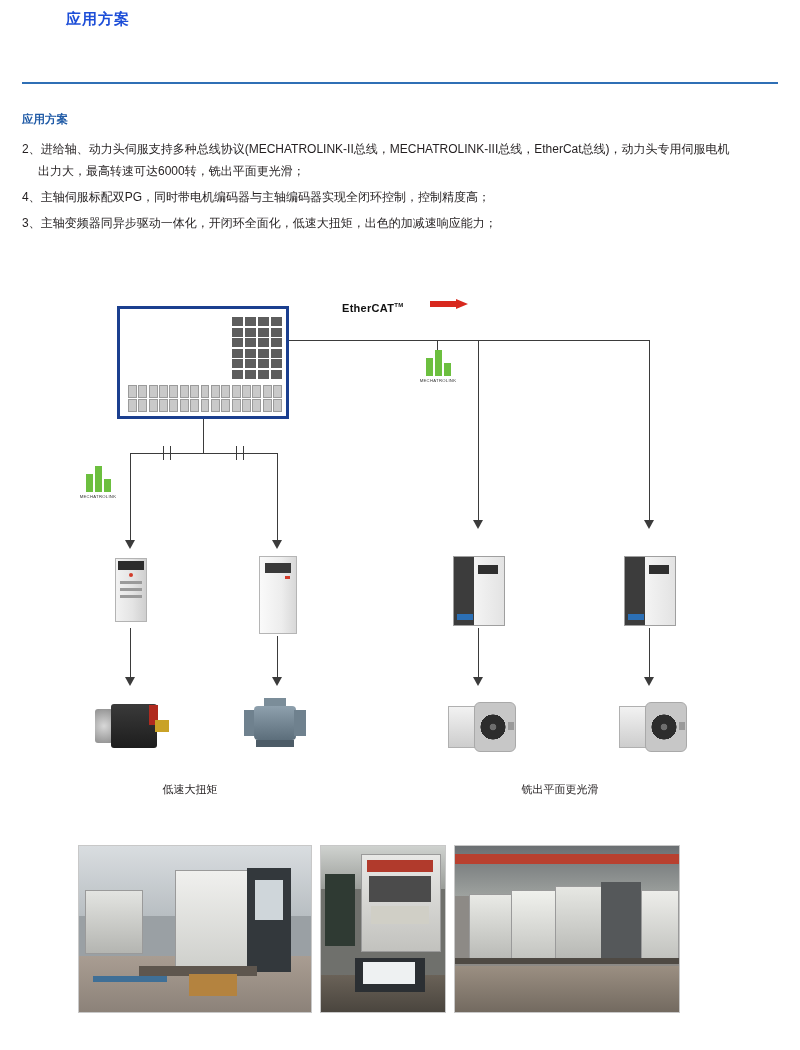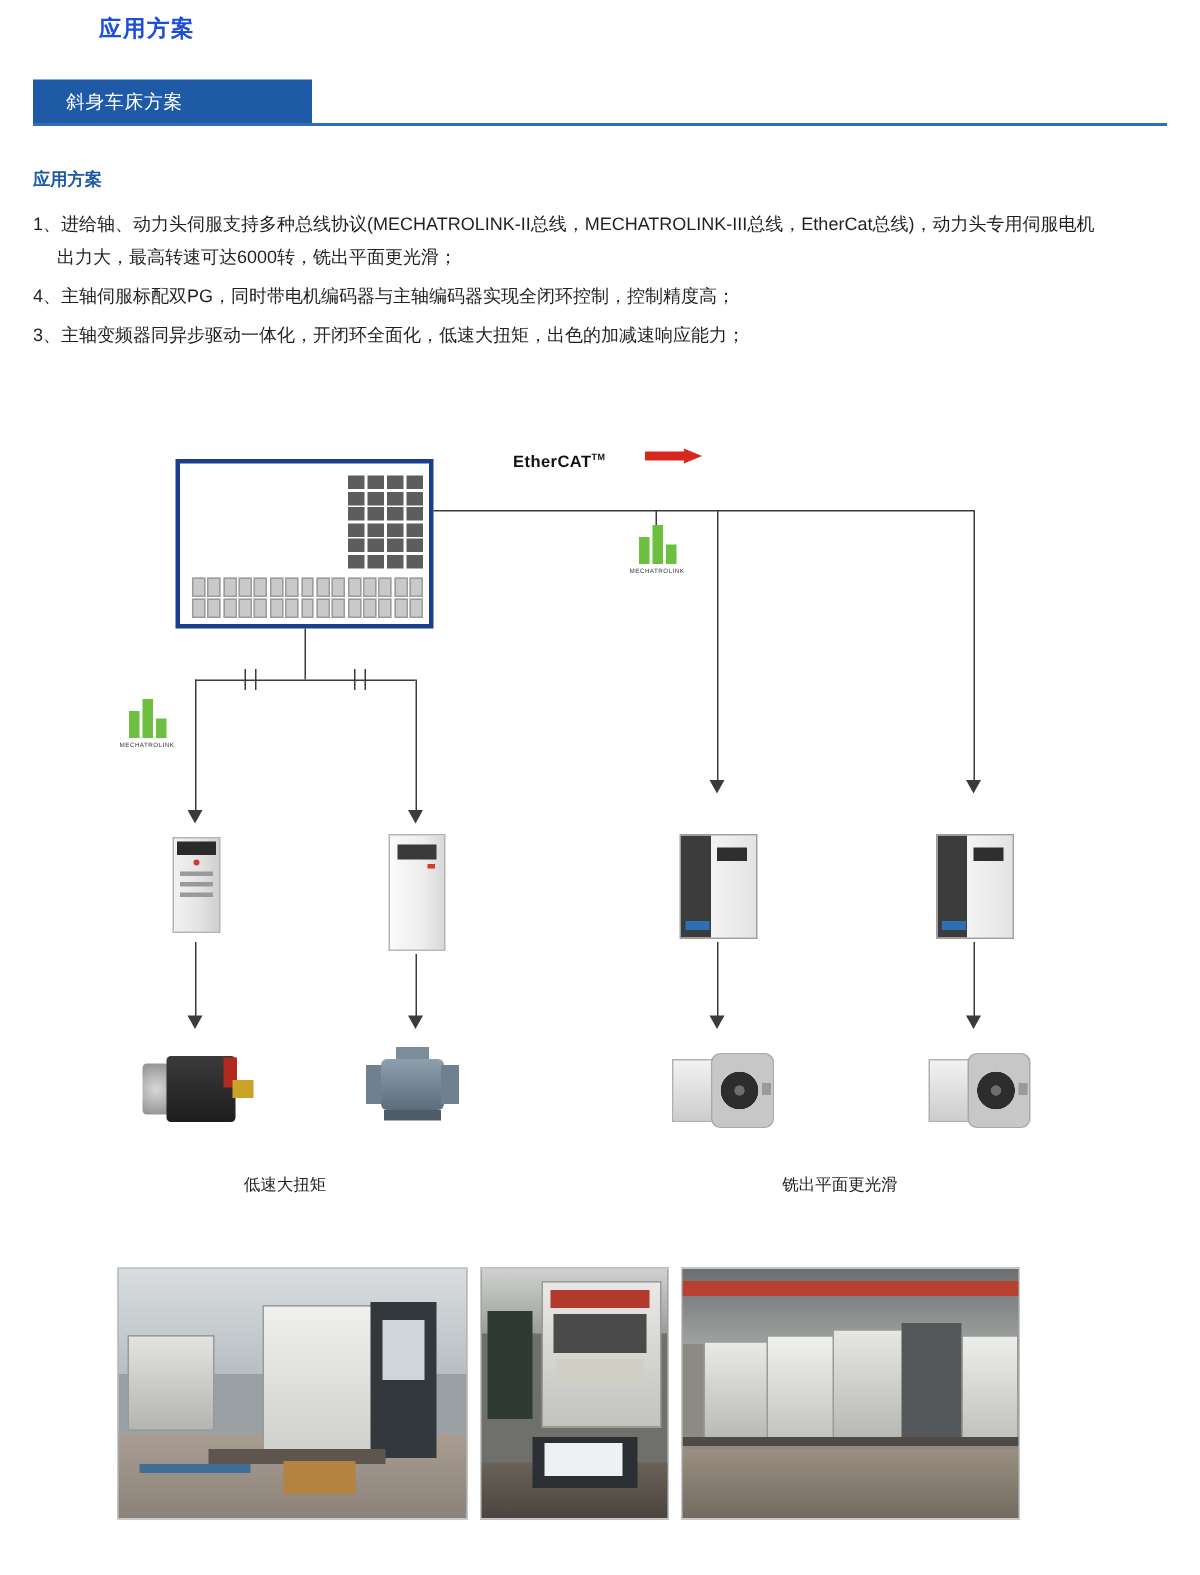--- a/index.html
+++ b/index.html
@@ -361,29 +361,28 @@
   .ph-accent {
     position: absolute;
   }
 </style>
 </head>
 <body>
 
 <div class="page-title">应用方案</div>
 
 <div class="tab-row">
-  <div class="tab-chip">斜身车床方案</div>
   <div class="tab-underline"></div>
 </div>
 
 <div class="adv-title">应用方案</div>
 
 <div class="adv-list">
   <div class="adv-item">
-    <span>1、进给轴、动力头伺服支持多种总线协议(MECHATROLINK-II总线，MECHATROLINK-III总线，EtherCat总线)，动力头专用伺服电机</span>
+    <span>2、进给轴、动力头伺服支持多种总线协议(MECHATROLINK-II总线，MECHATROLINK-III总线，EtherCat总线)，动力头专用伺服电机</span>
     <span class="indent">出力大，最高转速可达6000转，铣出平面更光滑；</span>
   </div>
   <div class="adv-item">
     <span>4、主轴伺服标配双PG，同时带电机编码器与主轴编码器实现全闭环控制，控制精度高；</span>
   </div>
   <div class="adv-item">
     <span>3、主轴变频器同异步驱动一体化，开闭环全面化，低速大扭矩，出色的加减速响应能力；</span>
   </div>
 </div>
 

